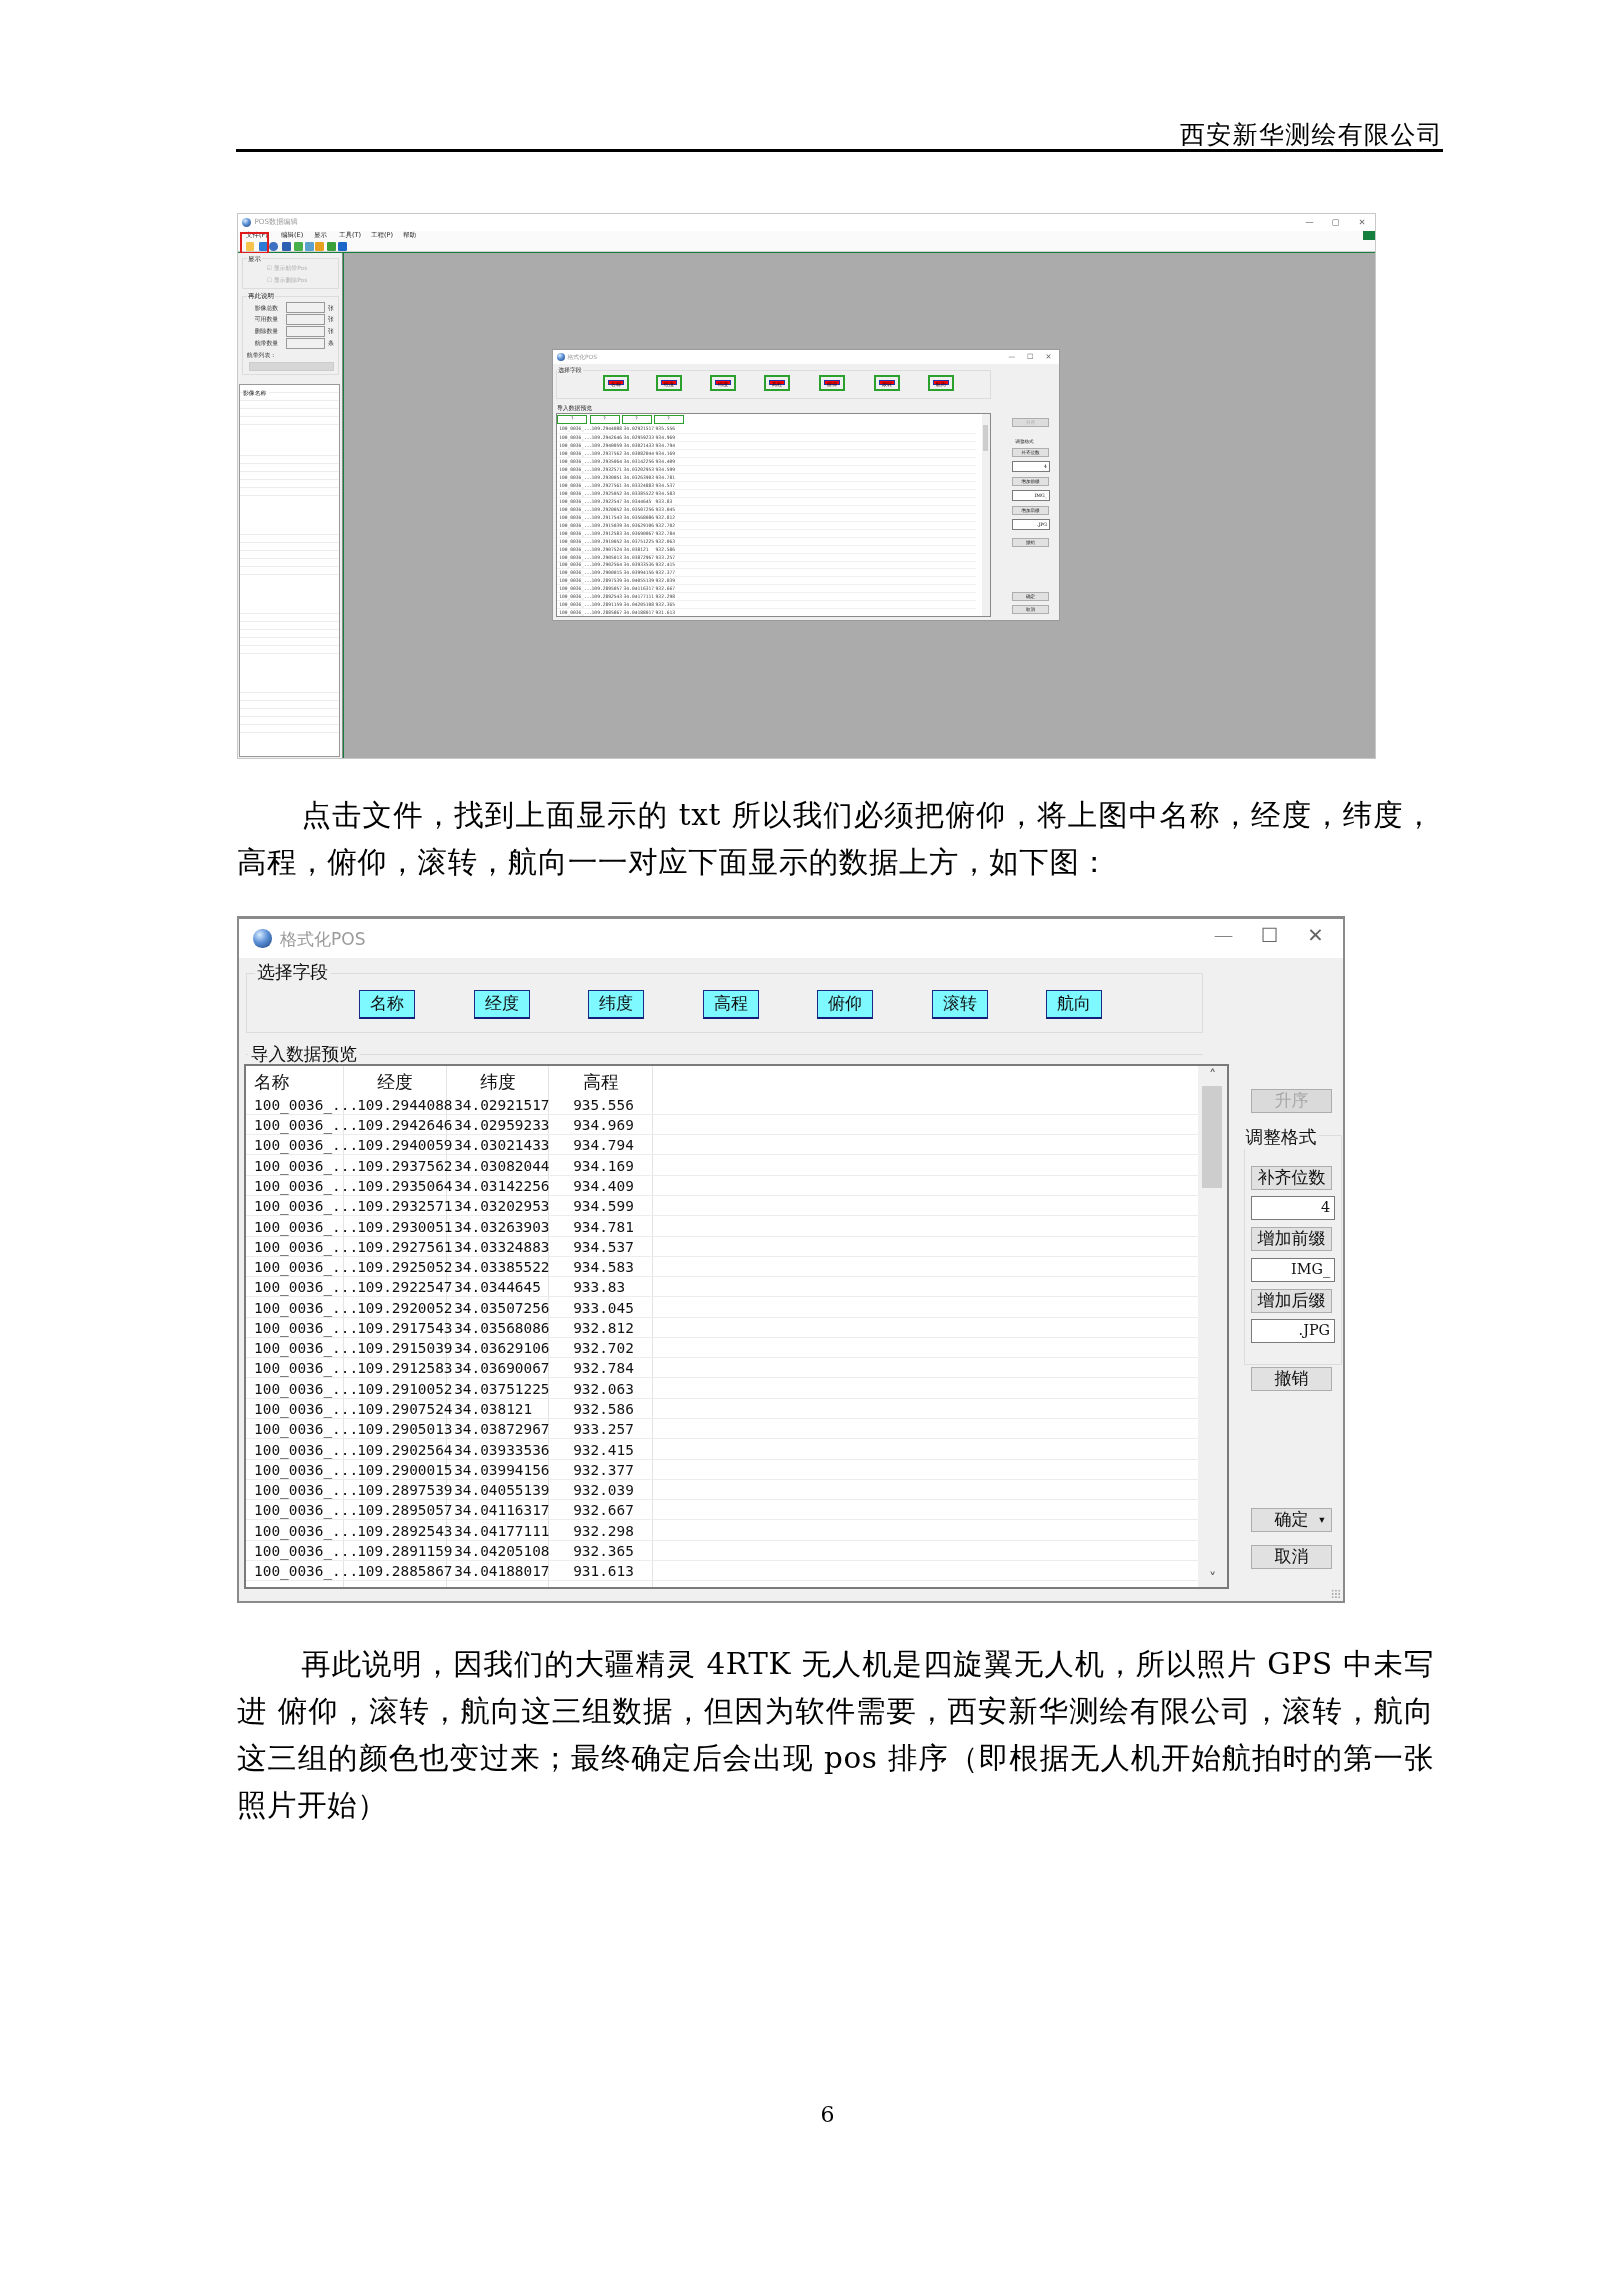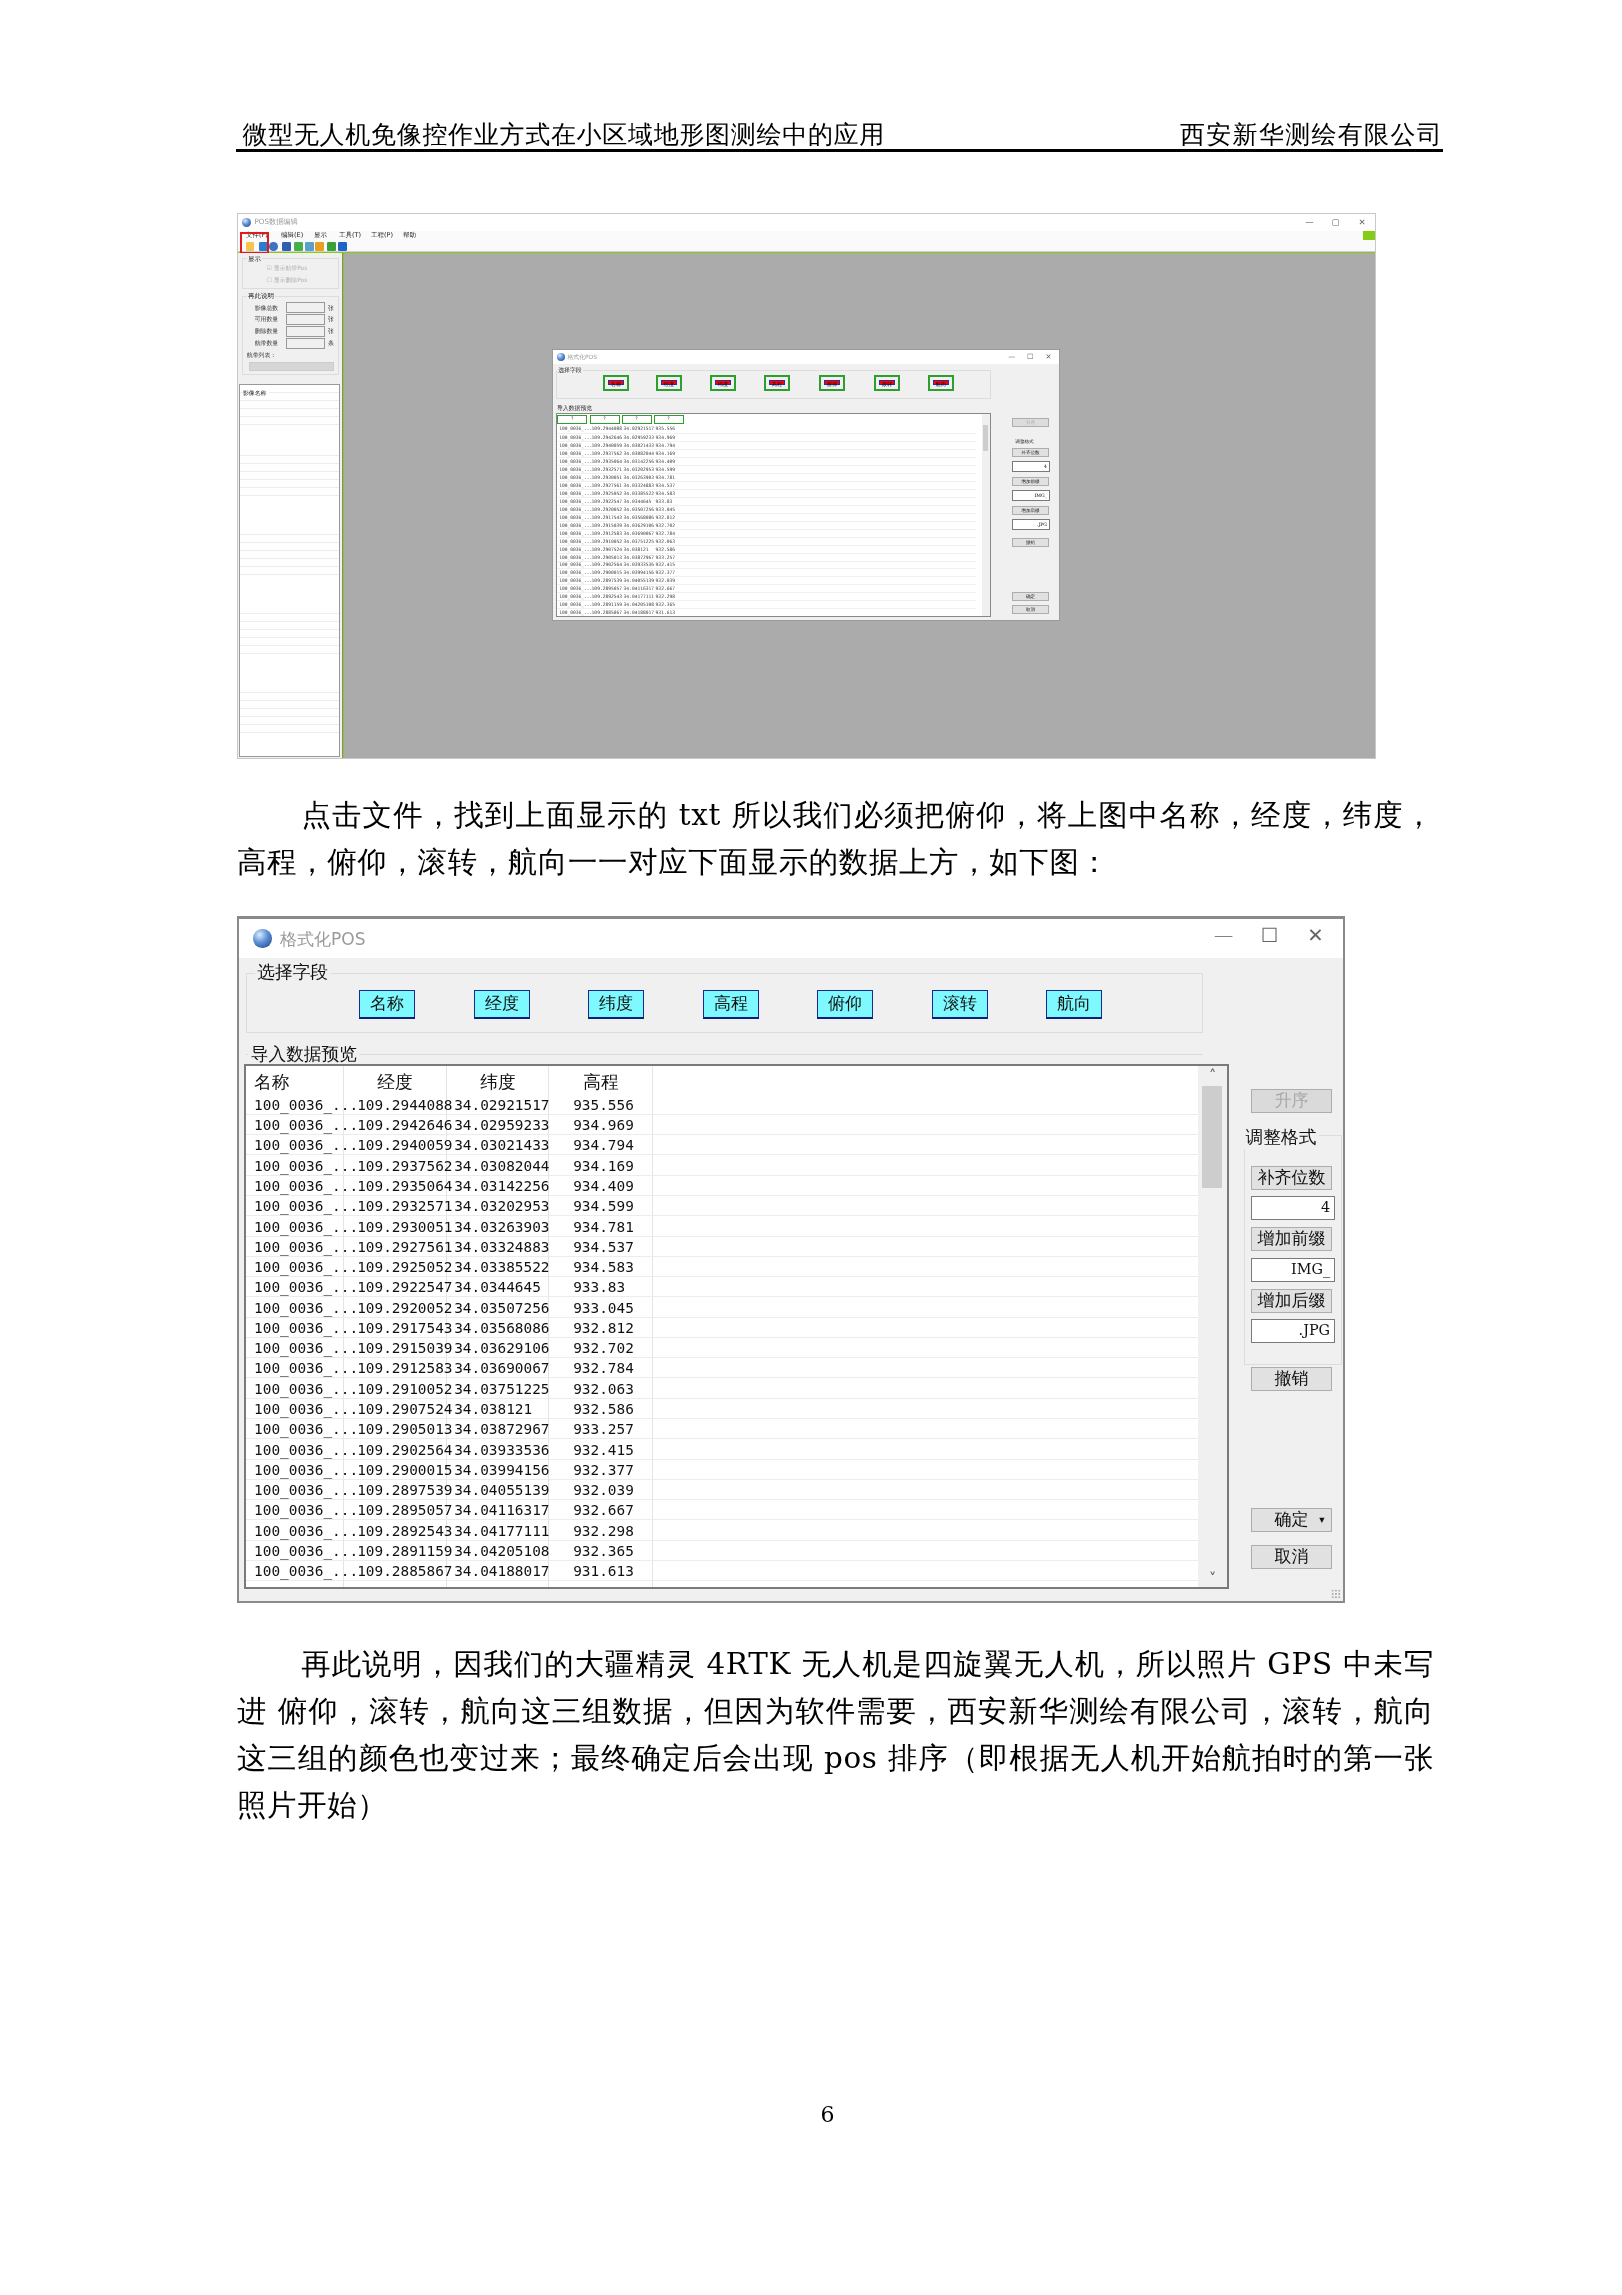--- a/index.html
+++ b/index.html
@@ -6,21 +6,21 @@
   html, body { width: 1622px; height: 2295px; background: #ffffff; overflow: hidden; }
   body { position: relative; font-family: "DejaVu Serif", "Liberation Serif", serif; color: #000; }
 
   
   .page-header { position: absolute; left: 236px; top: 115px; width: 1207px; height: 37px; }
   .page-header .title { position: absolute; left: 6.5px; top: 2.6px; font-size: 25px; letter-spacing: 0.7px; font-family: "DejaVu Sans", "Liberation Sans", sans-serif; }
   .page-header .company { position: absolute; right: 0; top: 2.6px; font-size: 25px; letter-spacing: 1.3px; font-family: "DejaVu Sans", "Liberation Sans", sans-serif; }
   .header-rule { position: absolute; left: 236px; top: 149px; width: 1207px; height: 2.6px; background: #000; }
 
   
-  .win { position: absolute; background: #84cc16; font-family: "DejaVu Sans", "Liberation Sans", sans-serif; overflow: hidden; }
+  .win { position: absolute; background: #15803d; font-family: "DejaVu Sans", "Liberation Sans", sans-serif; overflow: hidden; }
   .titlebar { position: absolute; left: 0; top: 0; right: 0; background: #ffffff; }
   .titlebar .app-icon { position: absolute; border-radius: 50%; background: radial-gradient(circle at 35% 30%, #d9ecff 0%, #5a8fd6 45%, #1d3f7a 100%); }
   .titlebar .ttl { position: absolute; color: #9a9a9a; white-space: nowrap; }
   .titlebar .wbtn { position: absolute; color: #666; text-align: center; }
 
   
   #shot1 { left: 237px; top: 213px; width: 1139px; height: 546px; border: 0.7px solid #c8c8c8; }
   #shot1 .titlebar { height: 17px; }
   #shot1 .titlebar .app-icon { left: 3.9px; top: 3.9px; width: 9.2px; height: 9.2px; }
   #shot1 .titlebar .ttl { left: 16.4px; top: 3.3px; font-size: 7.2px; }
@@ -89,21 +89,20 @@
   .side-input { position: absolute; left: 1012px; width: 84px; height: 23.6px; background: #fff; border: 1.3px solid #7a7a7a; font-size: 14.4px; text-align: right; padding-right: 3.9px; line-height: 21px; font-family: "DejaVu Serif", "Liberation Serif", serif; color: #111; }
   .grip { position: absolute; right: 2.6px; bottom: 2.6px; width: 9.2px; height: 9.2px;
           background-image: radial-gradient(circle, #aaa 1px, transparent 1.3px); background-size: 3.3px 3.3px; }
 
   .page-number { position: absolute; left: 811px; top: 2102px; width: 33px; text-align: center; font-size: 22px; font-family: "DejaVu Serif", "Liberation Serif", serif; }
 </style>
 </head>
 <body>
 
 <div class="page-header">
-  <span class="title">微型无人机免像控作业方式在小区域地形图测绘中的应用</span>
   <span class="company">西安新华测绘有限公司</span>
 </div>
 <div class="header-rule"></div>
 
 <div class="win" id="shot1">
   <div class="titlebar">
     <span class="app-icon"></span>
     <span class="ttl">POS数据编辑</span>
     <span class="wbtn" style="right:59px">—</span>
     <span class="wbtn" style="right:33px">▢</span>

